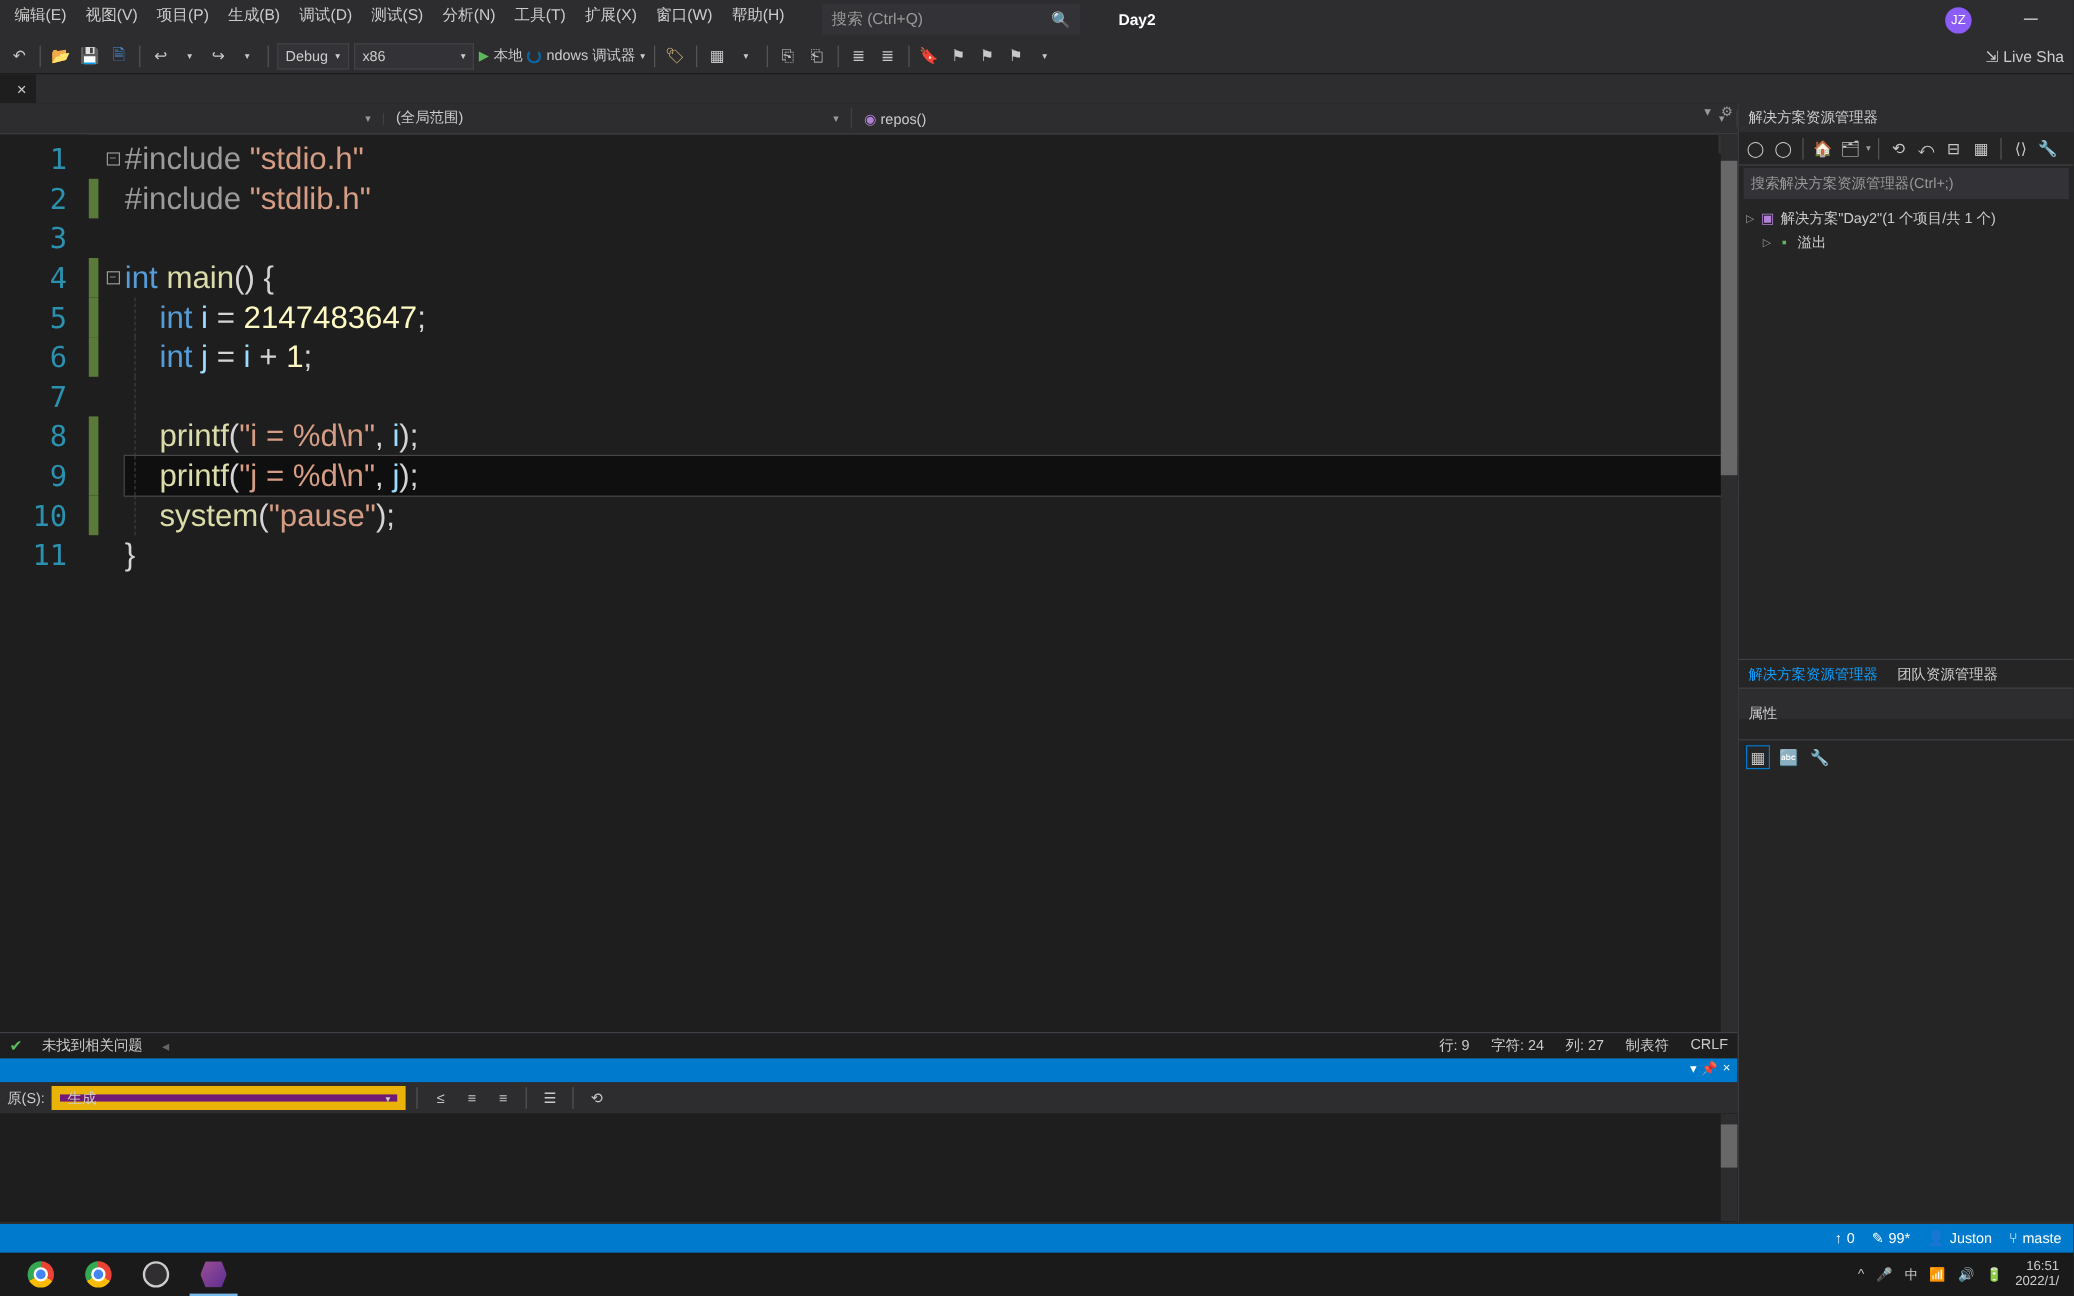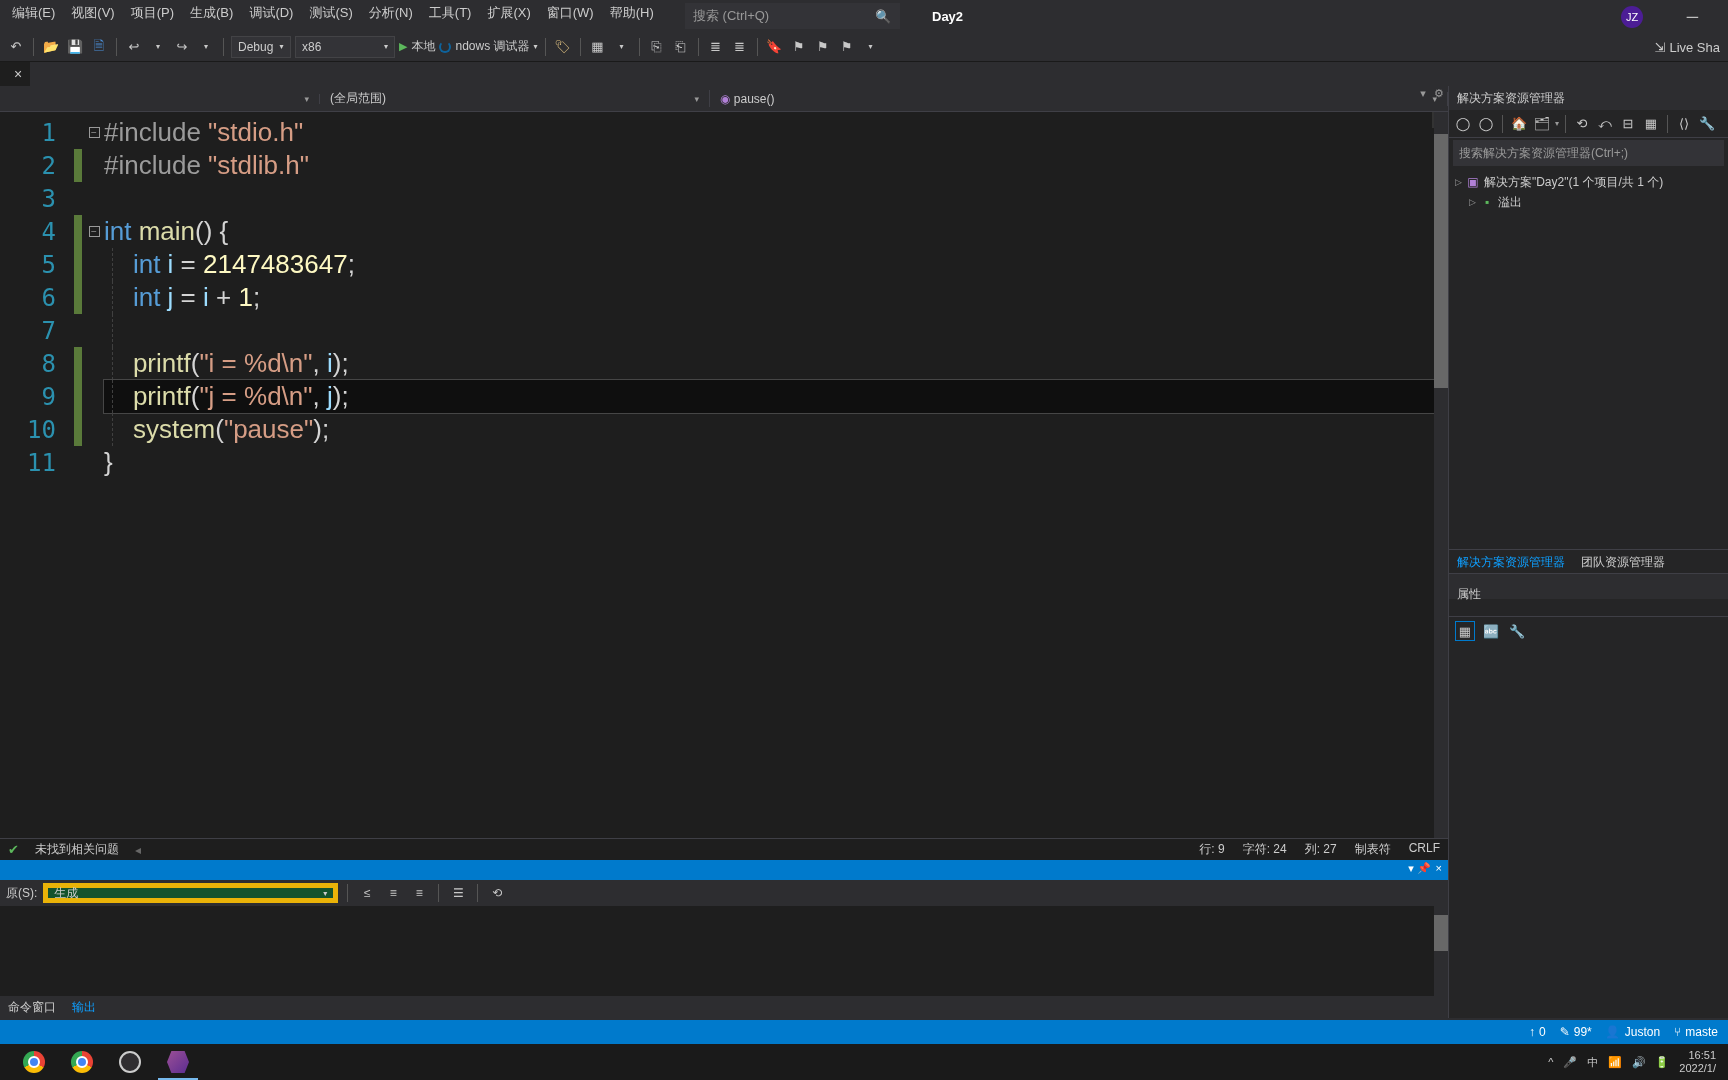--- a/index.html
+++ b/index.html
@@ -2,21 +2,21 @@
 <html><head>
 <meta charset="utf-8">
 <style>
 *{margin:0;padding:0;box-sizing:border-box;font-family:'Segoe UI',sans-serif;user-select:none}
 body{background:#2d2d30;color:#ccc;width:1728px;height:1080px;overflow:hidden;position:relative;font-size:13px}
 .menubar{height:32px;background:#2d2d30;display:flex;padding:0 4px}
 .menubar-item{padding:4px 8px;cursor:pointer;color:#ccc}
 .search-box{position:absolute;left:685px;top:3px;width:215px;height:26px;background:#333337;display:flex;align-items:center;padding:0 8px;color:#999}
 .search-box .mag{position:absolute;right:8px;color:#ccc}
 .solution-name{position:absolute;left:920px;top:0;height:32px;display:flex;align-items:center;padding:0 12px;color:#fff;font-weight:600}
-.avatar{position:absolute;right:85px;top:6px;width:22px;height:22px;border-radius:50%;background:#4c1d95;display:flex;align-items:center;justify-content:center;color:#fff;font-size:11px}
+.avatar{position:absolute;right:85px;top:6px;width:22px;height:22px;border-radius:50%;background:#8b5cf6;display:flex;align-items:center;justify-content:center;color:#fff;font-size:11px}
 .win-min{position:absolute;right:30px;top:8px;color:#ccc;font-size:16px}
 .toolbar{height:30px;background:#2d2d30;display:flex;align-items:center;padding:0 6px;gap:4px;border-bottom:1px solid #1a1a1a}
 .tb-btn{width:20px;height:20px;display:flex;align-items:center;justify-content:center;color:#c8c8c8;cursor:pointer}
 .tb-sep{width:1px;height:18px;background:#555;margin:0 3px}
 .tb-dd{height:22px;background:#333337;border:1px solid #434346;display:flex;align-items:center;padding:0 6px;gap:6px;font-size:12px;color:#ccc}
 .tb-dd.debug{width:60px}
 .tb-dd.plat{width:100px}
 .tb-play{color:#5cb85c;font-size:11px}
 .debugger-label{color:#ccc;font-size:12px;display:flex;align-items:center;gap:4px}
 .spinner{width:12px;height:12px;border:2px solid #0e639c;border-top-color:transparent;border-radius:50%}
@@ -51,21 +51,21 @@
 .guide{position:absolute;left:0;top:0;bottom:0;border-left:1px dashed #404040}
 .code-scroll{position:absolute;right:0;top:0;width:14px;height:100%;background:#2d2d30}
 .scroll-thumb{position:absolute;width:100%;background:#686868}
 .arrow-box{position:absolute;right:0;width:16px;height:16px;background:#333;display:flex;align-items:center;justify-content:center;color:#999;font-size:9px}
 .status-line{height:22px;background:#1e1e1e;display:flex;align-items:center;padding:0 8px;border-top:1px solid #3f3f46;font-size:12px;gap:16px}
 .status-line .ok{color:#5cb85c;font-size:13px}
 .status-right{margin-left:auto;display:flex;gap:18px}
 .output-hdr{height:20px;background:#007acc}
 .output-hdr-icons{float:right;display:flex;gap:4px;padding:2px 6px;color:#fff;font-size:11px}
 .output-toolbar{height:26px;background:#2d2d30;display:flex;align-items:center;padding:0 6px;gap:6px;font-size:12px}
-.output-dd{width:295px;height:20px;background:#14532d;border:5px solid #eab308;display:flex;align-items:center;padding:0 6px;justify-content:space-between}
+.output-dd{width:295px;height:20px;background:#701a75;border:7px solid #eab308;display:flex;align-items:center;padding:0 6px;justify-content:space-between}
 .output-body{height:90px;background:#1e1e1e;padding:4px 8px;font-family:Consolas,monospace;font-size:13px;color:#ccc;line-height:16px;white-space:pre;overflow:hidden;position:relative}
 .output-tabs{height:22px;background:#2d2d30;display:flex;align-items:stretch;font-size:12px}
 .out-tab{padding:2px 8px;display:flex;align-items:center}
 .out-tab.active{color:#0e9fff}
 .right-panel{width:280px;background:#252526;display:flex;flex-direction:column;border-left:1px solid #3f3f46}
 .panel-title{height:24px;background:#2d2d30;display:flex;align-items:center;padding:0 8px;font-size:12px;color:#ccc}
 .panel-toolbar{height:28px;display:flex;align-items:center;padding:0 4px;gap:3px;border-bottom:1px solid #3f3f46}
 .pt-btn{width:20px;height:20px;display:flex;align-items:center;justify-content:center;color:#c8c8c8;font-size:13px}
 .panel-search{height:26px;background:#333337;margin:2px 4px;display:flex;align-items:center;padding:0 6px;color:#999;font-size:12px}
 .tree{flex:1;padding:4px 0;font-size:12px}
@@ -184,21 +184,21 @@
     <div class="nav-bar">
       <div class="nav-dd" style="max-width:320px">
           <span></span>
           <span class="arrow">▾</span>
         </div>
       <div class="nav-dd" style="max-width:390px">
           <span>(全局范围)</span>
           <span class="arrow">▾</span>
         </div>
       <div class="nav-dd">
-          <span><span style="color:#b180d7">◉ </span><span>pause()</span></span>
+          <span><span style="color:#b180d7">◉ </span><span>repos()</span></span>
           <span class="arrow">▾</span>
         </div>
     </div>
     <div class="code-area">
       <div class="gutter" id="gutter">
           <div class="ln">1</div>
           <div class="ln">2</div>
           <div class="ln">3</div>
           <div class="ln">4</div>
           <div class="ln">5</div>
@@ -287,24 +287,20 @@
       <span class="tb-btn">≡</span>
       <span class="tb-btn">≡</span>
       <span class="tb-sep"></span>
       <span class="tb-btn">☰</span>
       <span class="tb-sep"></span>
       <span class="tb-btn">⟲</span>
     </div>
     <div class="output-body">
       <div style="position:absolute;right:0;top:0;width:14px;height:100%;background:#2d2d30"><div style="position:absolute;top:10%;width:100%;height:40%;background:#686868"></div></div>
     </div>
-    <div class="output-tabs">
-      <div class="out-tab">命令窗口</div>
-      <div class="out-tab active">输出</div>
-    </div>
   </div>
 
   <div class="right-panel">
     <div class="panel-title">解决方案资源管理器</div>
     <div class="panel-toolbar">
       <span class="pt-btn">◯</span>
       <span class="pt-btn">◯</span>
       <span class="tb-sep"></span>
       <span class="pt-btn">🏠</span>
       <span class="pt-btn">🗂</span>

